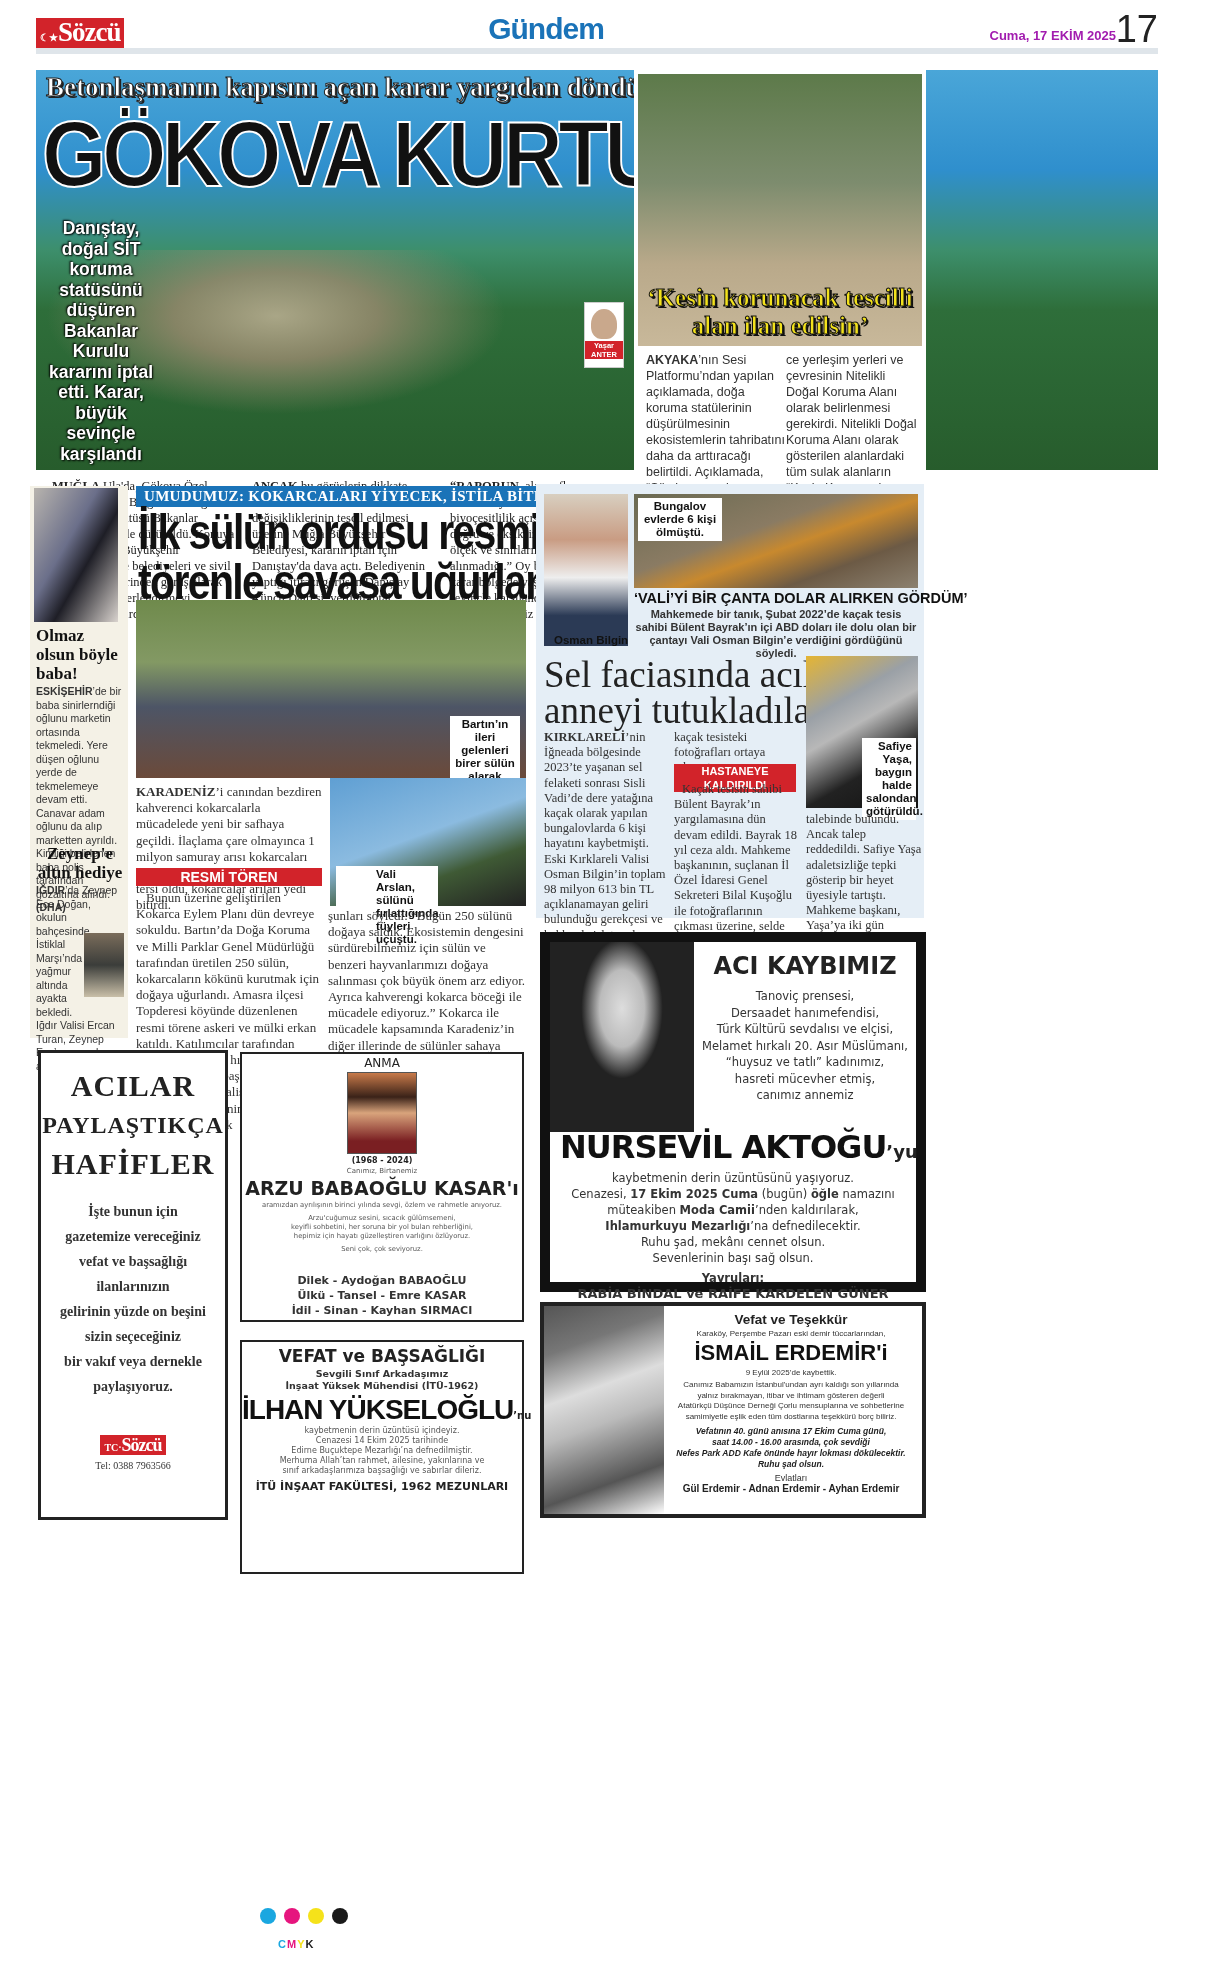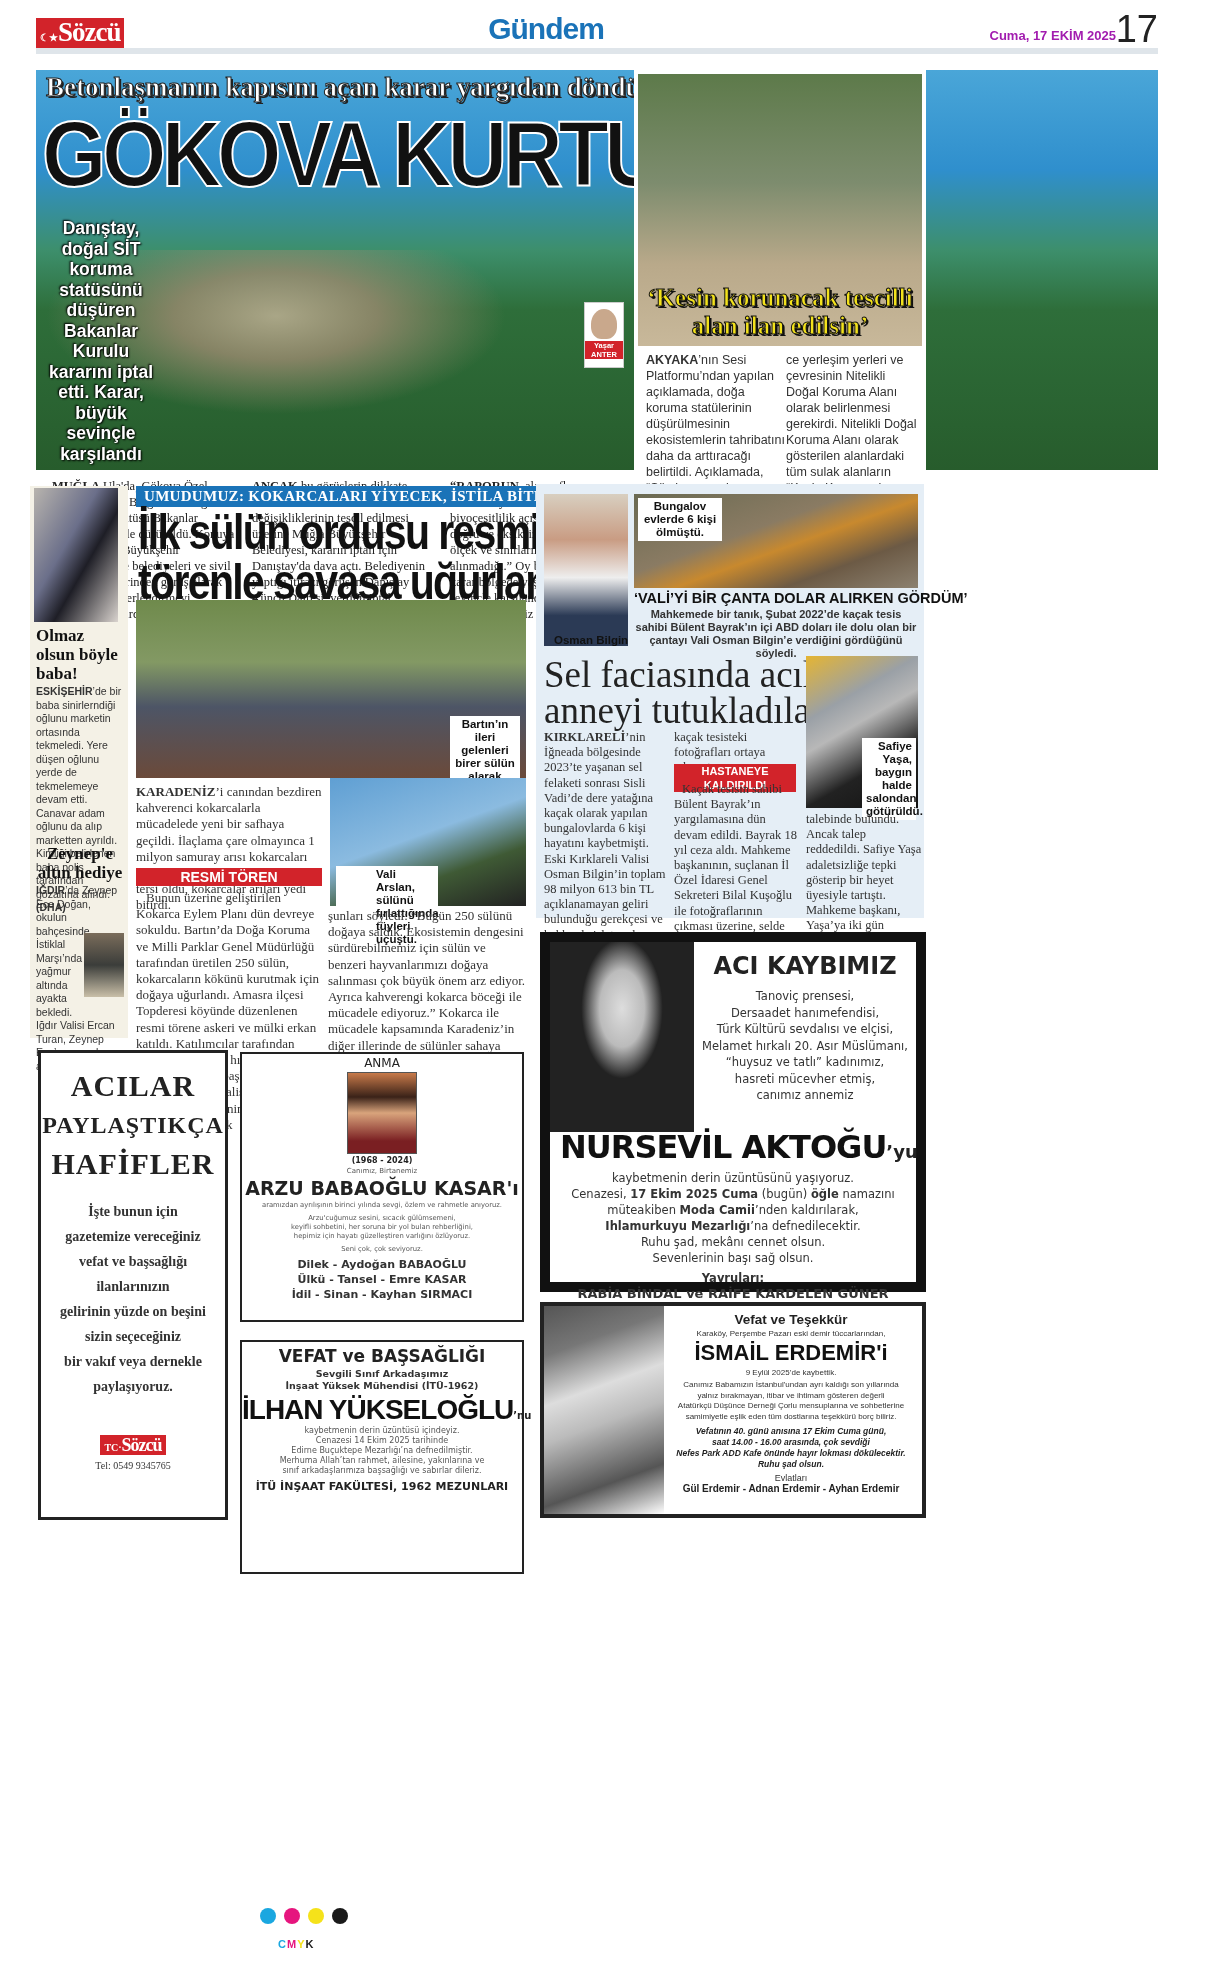--- a/index.html
+++ b/index.html
@@ -126,37 +126,37 @@
     <div>İşte bunun için</div>
       <div>gazetemize vereceğiniz</div>
       <div>vefat ve başsağlığı</div>
       <div>ilanlarınızın</div>
     <div>gelirinin yüzde on beşini</div>
       <div>sizin seçeceğiniz</div>
       <div>bir vakıf veya dernekle</div>
       <div>paylaşıyoruz.</div>
   </div>
   <div class="c" style="margin-top:36px;"><span class="logo" style="font-size:18px;line-height:20px;"><small>TC·</small><span>Sözcü</span></span></div>
-  <div class="c" style="font-size:10px;color:#333;margin-top:2px;">Tel: 0549 9345765</div>
+  <div class="c" style="font-size:10px;color:#333;margin-top:2px;">Tel: 0388 7963566</div>
 </div>
 
 <div class="abs adbox dsans" style="left:240px;top:1052px;width:284px;height:270px;border-width:2px;">
   <div class="c" style="font-weight:normal;font-size:12px;margin-top:2px;text-align:center;">ANMA</div>
   <div style="width:70px;height:82px;margin:2px auto 0;background:linear-gradient(180deg,#c87a4a 0%,#3a2218 30%,#d9a47c 50%,#7a1f22 85%);border:1px solid #555;"></div>
   <div class="c" style="font-size:8px;font-weight:bold;margin-top:2px;">(1968 - 2024)</div>
   <div class="c" style="font-size:7px;color:#555;margin-top:2px;">Canımız, Birtanemiz</div>
   <div class="c" style="font-size:19px;font-weight:bold;color:#222;margin-top:2px;white-space:nowrap;">ARZU BABAOĞLU KASAR'ı</div>
   <div class="c" style="font-size:6.8px;color:#555;margin-top:2px;white-space:nowrap;">aramızdan ayrılışının birinci yılında sevgi, özlem ve rahmetle anıyoruz.</div>
   <div class="c" style="font-size:6.8px;color:#555;margin-top:5px;line-height:9px;">
     <div>Arzu'cuğumuz sesini, sıcacık gülümsemeni,</div>
       <div>keyifli sohbetini, her soruna bir yol bulan rehberliğini,</div>
       <div>hepimiz için hayatı güzelleştiren varlığını özlüyoruz.</div>
   </div>
   <div class="c" style="font-size:6.8px;color:#555;margin-top:4px;">Seni çok, çok seviyoruz.</div>
-  <div class="c" style="font-size:11px;font-weight:bold;color:#333;margin-top:4px;line-height:15px;">
+  <div class="c" style="font-size:11px;font-weight:bold;color:#333;margin-top:20px;line-height:15px;">
     <div>Dilek - Aydoğan BABAOĞLU</div>
       <div>Ülkü - Tansel - Emre KASAR</div>
       <div>İdil - Sinan - Kayhan SIRMACI</div>
   </div>
 </div>
 
 <div class="abs adbox dsans" style="left:240px;top:1340px;width:284px;height:234px;border-width:2px;">
   <div class="c" style="font-size:17px;font-weight:bold;margin-top:4px;color:#222;">VEFAT ve BAŞSAĞLIĞI</div>
   <div class="c" style="font-size:9.5px;font-weight:bold;line-height:12px;margin-top:2px;color:#333;">
     <div>Sevgili Sınıf Arkadaşımız</div>

